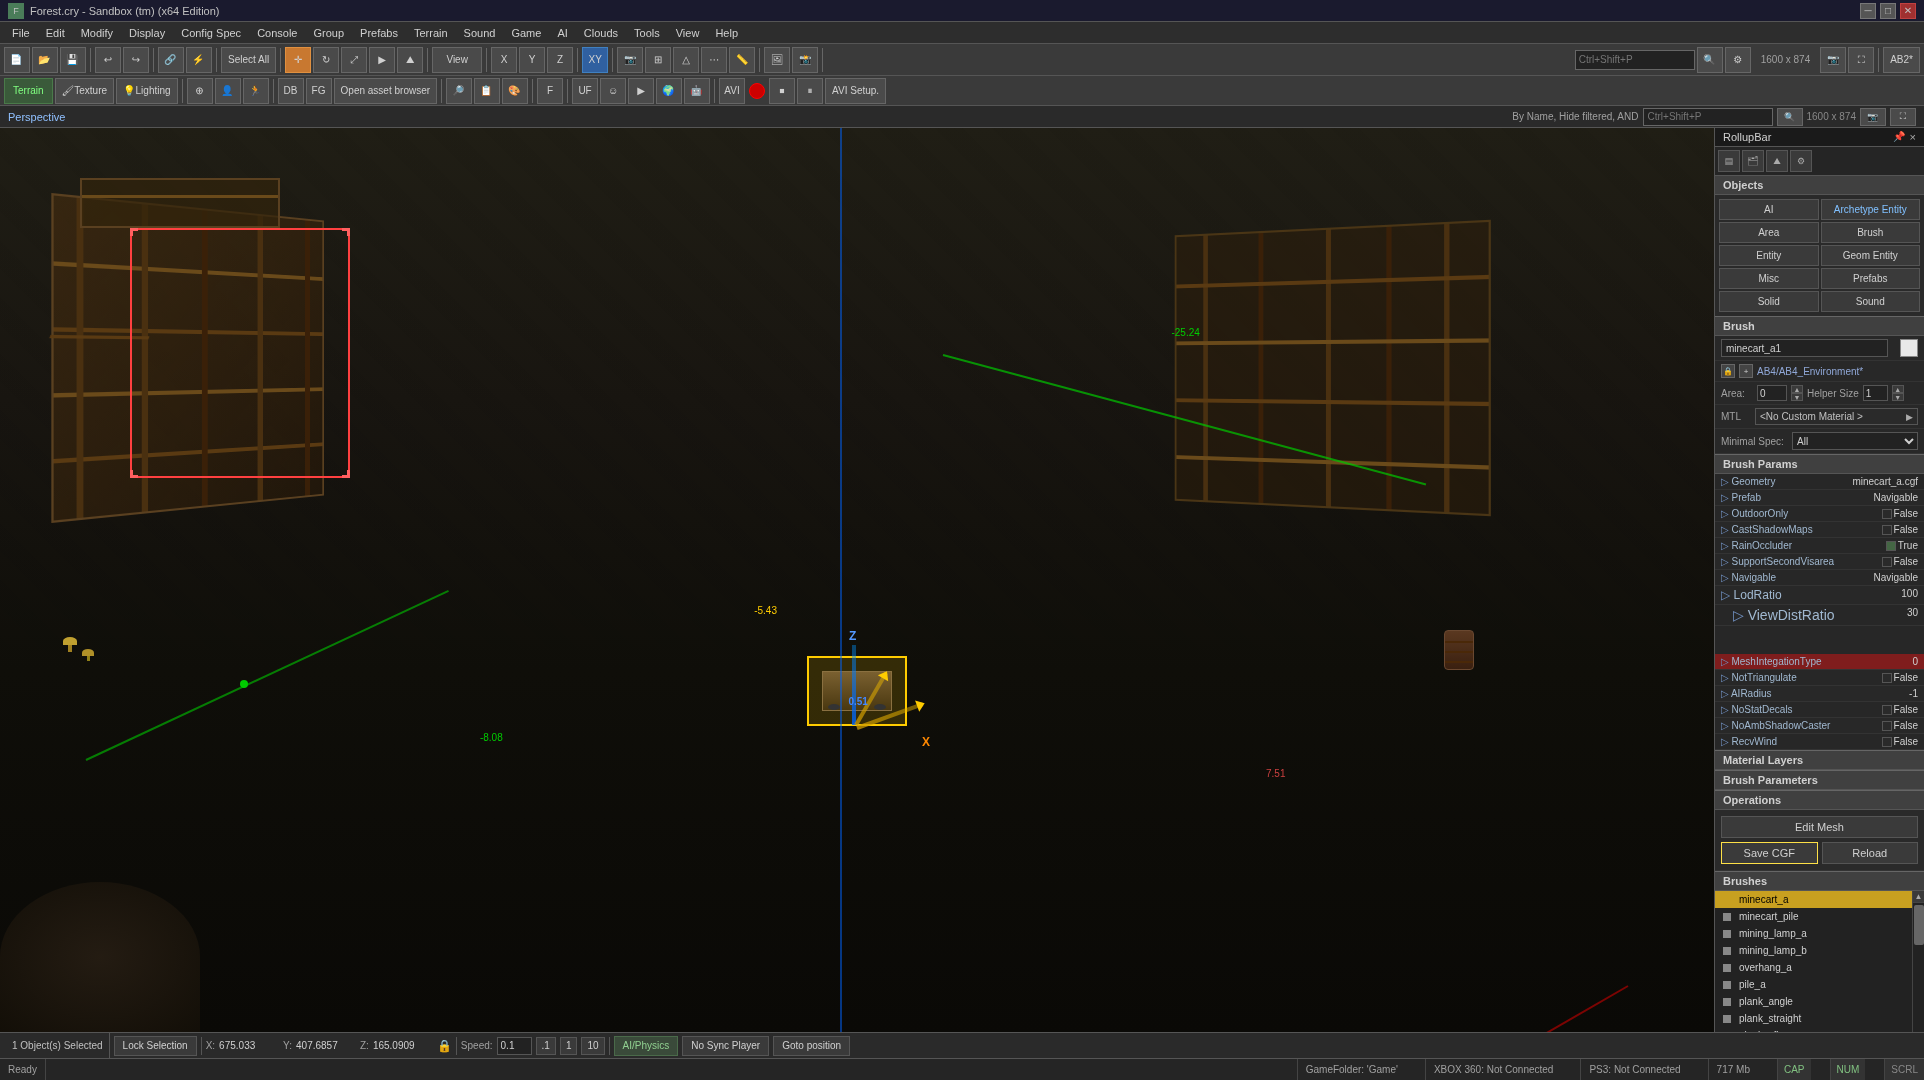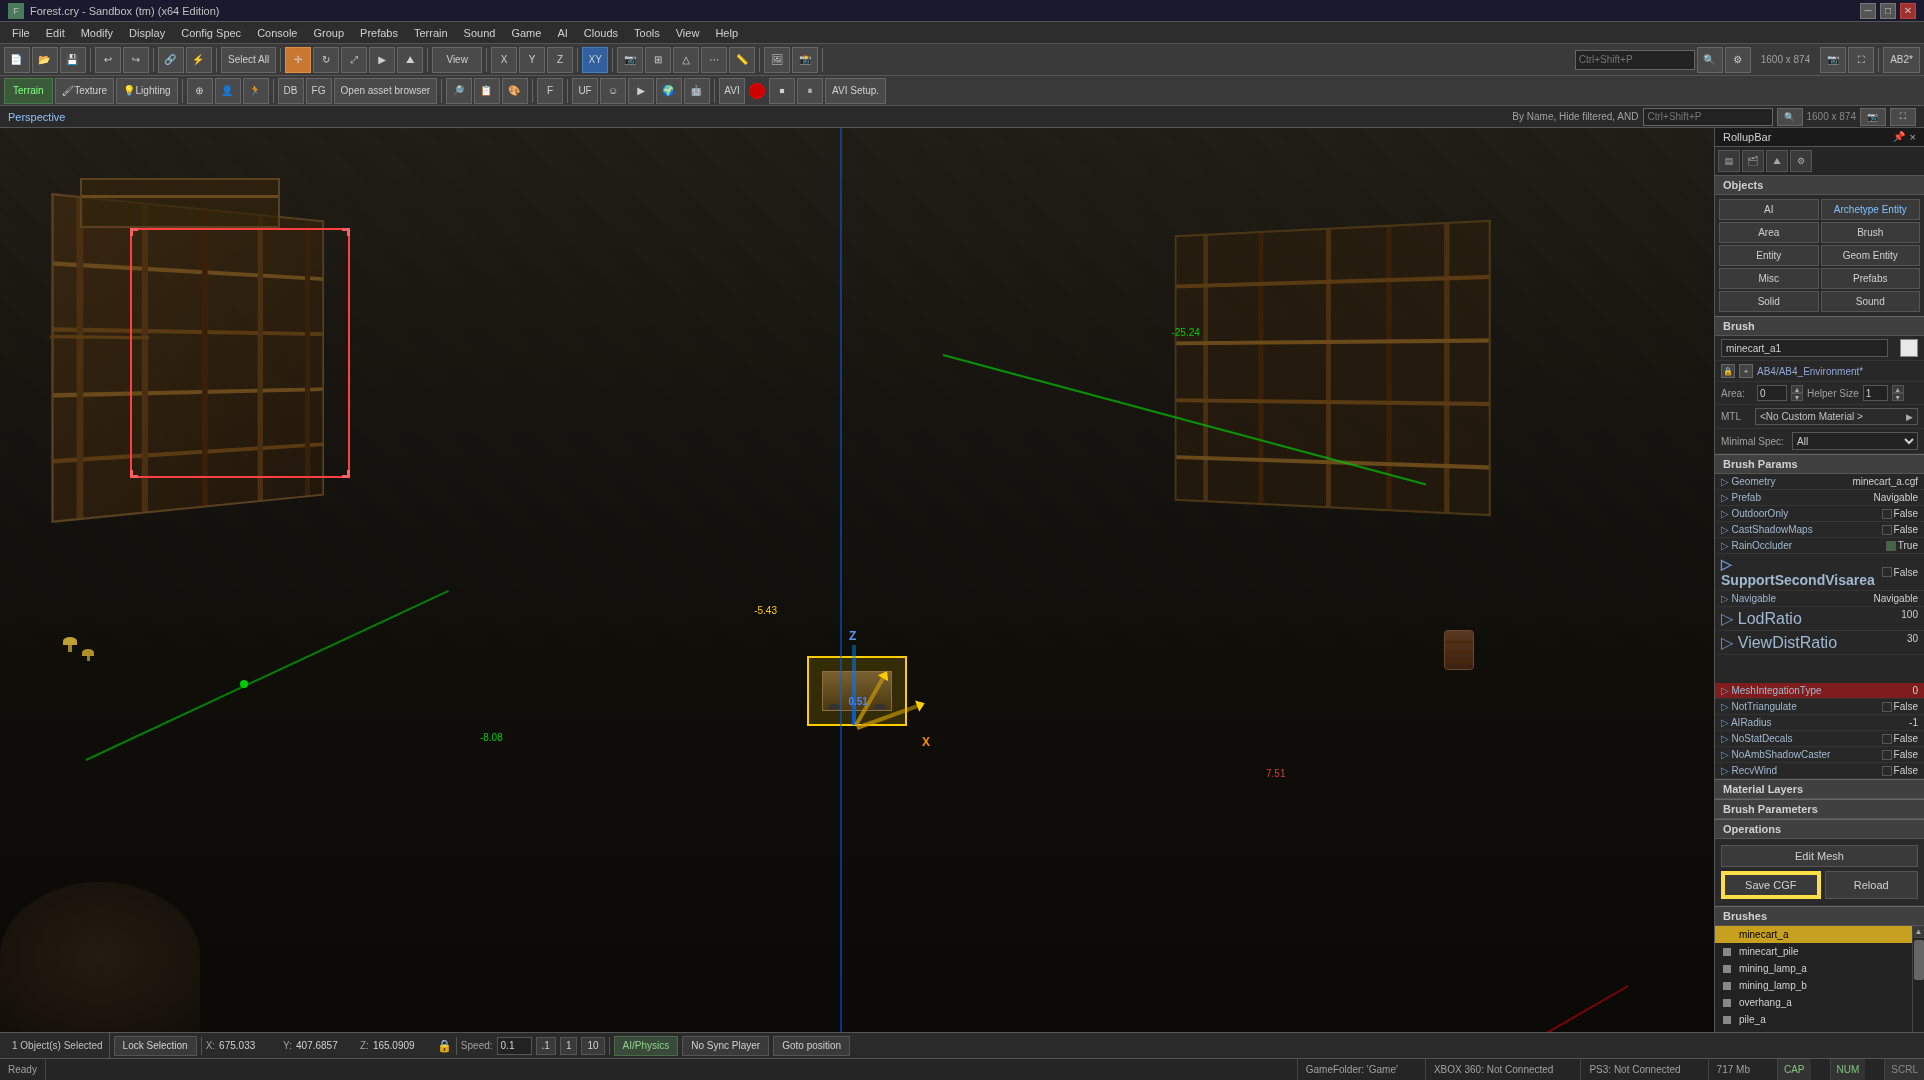--- a/index.html
+++ b/index.html
@@ -406,36 +406,36 @@
           </span>
       </div>
       <div style="display:flex;justify-content:space-between;padding:2px 6px;border-bottom:1px solid #333;background:#272727;">
         <span style="color:#a0b8d0;font-size:10px;"><span style="color:#7090c0;">▷</span> RainOccluder</span>
         <span style="display:flex;align-items:center;gap:2px;">
             <span style="width:10px;height:10px;border:1px solid #555;background:#446644;display:inline-block;"></span>
             <span style="color:#d0d0d0;font-size:10px;">True</span>
           </span>
       </div>
       <div style="display:flex;justify-content:space-between;padding:2px 6px;border-bottom:1px solid #333;background:#282828;">
-        <span style="color:#a0b8d0;font-size:14px;font-weight:bold;"><span style="color:#7090c0;">▷</span> SupportSecondVisarea</span>
+        <span style="color:#a0b8d0;font-size:10px;"><span style="color:#7090c0;">▷</span> SupportSecondVisarea</span>
         <span style="display:flex;align-items:center;gap:2px;">
             <span style="width:10px;height:10px;border:1px solid #555;background:#2a2a2a;display:inline-block;"></span>
             <span style="color:#d0d0d0;font-size:10px;">False</span>
           </span>
       </div>
       <div style="display:flex;justify-content:space-between;padding:2px 6px;border-bottom:1px solid #333;background:#272727;">
         <span style="color:#a0b8d0;font-size:10px;"><span style="color:#7090c0;">▷</span> Navigable</span>
         <span style="color:#d0d0d0;font-size:10px;">Navigable</span>
       </div>
       <div style="display:flex;justify-content:space-between;padding:2px 6px;border-bottom:1px solid #333;background:#282828;">
-        <span style="color:#a0b8d0;font-size:16px;"><span style="color:#7090c0;">▷</span> LodRatio</span>
+        <span style="color:#a0b8d0;font-size:12px;"><span style="color:#7090c0;">▷</span> LodRatio</span>
         <span style="color:#d0d0d0;font-size:10px;">100</span>
       </div>
       <div style="display:flex;justify-content:space-between;padding:2px 6px;border-bottom:1px solid #333;background:#272727;">
-        <span style="color:#a0b8d0;font-size:16px;"><span style="color:#7090c0;">▷</span> ViewDistRatio</span>
+        <span style="color:#a0b8d0;font-size:14px;margin-left:12px;"><span style="color:#7090c0;">▷</span> ViewDistRatio</span>
         <span style="color:#d0d0d0;font-size:10px;">30</span>
       </div>
       <div style="display:flex;justify-content:space-between;padding:2px 6px;border-bottom:1px solid #333;background:#7f1d1d;margin-top:28px;">
         <span style="color:#a0b8d0;font-size:10px;"><span style="color:#7090c0;">▷</span> MeshIntegationType</span>
         <span style="color:#d0d0d0;font-size:10px;">0</span>
       </div>
       <div style="display:flex;justify-content:space-between;padding:2px 6px;border-bottom:1px solid #333;background:#272727;">
         <span style="color:#a0b8d0;font-size:10px;"><span style="color:#7090c0;">▷</span> NotTriangulate</span>
         <span style="display:flex;align-items:center;gap:2px;">
             <span style="width:10px;height:10px;border:1px solid #555;background:#2a2a2a;display:inline-block;"></span>
@@ -476,21 +476,21 @@
     <div style="background:#404040;padding:3px 8px;color:#d0d0d0;font-size:11px;font-weight:bold;border-bottom:1px solid #555;border-top:1px solid #666;cursor:pointer;">
       <span>Brush Parameters</span>
     </div>
 
     <div style="background:#404040;padding:3px 8px;color:#d0d0d0;font-size:11px;font-weight:bold;border-bottom:1px solid #555;border-top:1px solid #666;cursor:pointer;">
       <span>Operations</span>
     </div>
     <div style="padding:6px;background:#2a2a2a;border-bottom:1px solid #333;">
       <button style="width:100%;background:#3a3a3a;border:1px solid #555;color:#d0d0d0;font-size:11px;padding:4px 24px;cursor:pointer;margin-bottom:4px;">Edit Mesh</button>
       <div style="display:flex;gap:4px;">
-        <button style="flex:1;background:#3a3a3a;border:4px solid #fde047;color:#d0d0d0;font-size:11px;padding:4px 4px;cursor:pointer;">Save CGF</button>
+        <button style="flex:1;background:#3a3a3a;border:1px solid #fde047;color:#d0d0d0;font-size:11px;padding:4px 4px;cursor:pointer;">Save CGF</button>
         <button style="flex:1;background:#3a3a3a;border:1px solid #555;color:#d0d0d0;font-size:11px;padding:4px 4px;cursor:pointer;">Reload</button>
       </div>
     </div>
 
     <div style="background:#404040;padding:3px 8px;color:#d0d0d0;font-size:11px;font-weight:bold;border-bottom:1px solid #555;border-top:1px solid #666;cursor:pointer;">
       <span>Brushes</span>
     </div>
     <div style="background:#222;display:flex;flex-direction:row;">
       <div style="flex:1;overflow-y:auto;">
         <div class="brush-list-item selected">

